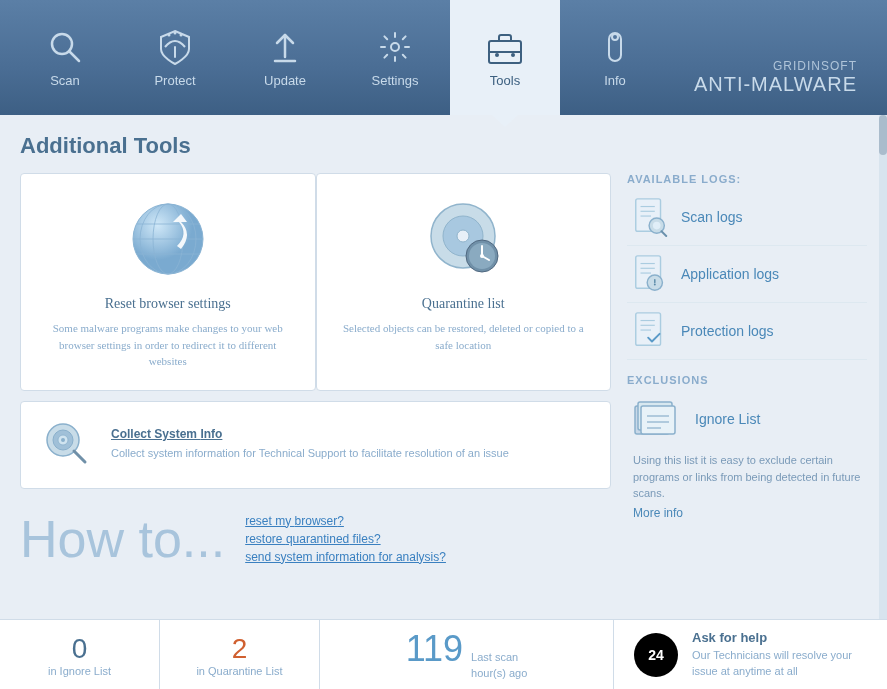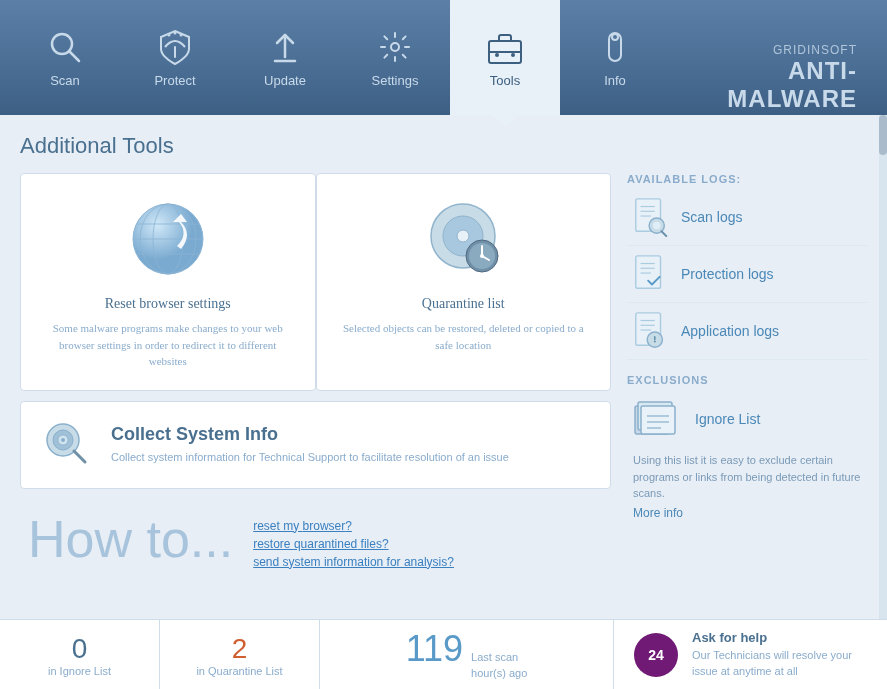--- a/index.html
+++ b/index.html
@@ -71,36 +71,36 @@
       color: #c8daea;
       padding-right: 20px;
       margin-top: 40px;
     }
     .brand-sub {
       font-size: 12px;
       letter-spacing: 1px;
       opacity: 0.8;
     }
     .brand-main {
-      font-size: 24px;
-      font-weight: bold;
+      font-size: 20px;
+      font-weight: normal;
       letter-spacing: 1px;
     }
 
     
     .main {
       background: #e8eef5;
       padding: 18px 20px 10px 20px;
       height: calc(689px - 115px - 70px);
       display: flex;
       flex-direction: column;
     }
     .page-title {
       font-size: 22px;
-      font-weight: 400;
+      font-weight: 700;
       color: #4a7090;
       margin-bottom: 14px;
     }
 
     .content-area {
       display: flex;
       gap: 16px;
       flex: 1;
     }
 
@@ -158,40 +158,40 @@
       gap: 16px;
       cursor: pointer;
     }
     .info-card-icon {
       width: 54px;
       height: 54px;
       flex-shrink: 0;
     }
     .info-card-text {}
     .info-card-title {
-      font-size: 18px;
+      font-size: 12px;
       color: #4a7090;
       margin-bottom: 4px;
+      text-decoration: underline;
     }
     .info-card-title span {
       font-weight: bold;
     }
     .info-card-desc {
       font-size: 11px;
       color: #8aaccc;
       line-height: 1.5;
     }
 
     
     .howto-section {
       display: flex;
-      align-items: flex-end;
+      align-items: center;
       gap: 20px;
       padding: 10px 0 0 0;
-      margin-left: 8px;
     }
     .howto-label {
       font-size: 52px;
       font-weight: 300;
       color: #a8c4dc;
       white-space: nowrap;
     }
     .howto-links {
       display: flex;
       flex-direction: column;
@@ -340,21 +340,21 @@
       display: flex;
       align-items: center;
       gap: 14px;
       padding: 0 20px;
       flex: 1;
     }
     .help-badge {
       width: 44px;
       height: 44px;
       border-radius: 50%;
-      background: #701a75;
+      background: #000000;
       display: flex;
       align-items: center;
       justify-content: center;
       flex-shrink: 0;
       color: white;
       font-size: 18px;
       font-weight: bold;
       position: relative;
     }
     .help-badge-24 {
@@ -550,36 +550,36 @@
           </svg>
           <span class="log-label">Scan logs</span>
         </div>
 
         <div class="log-item">
           <svg class="log-icon" viewBox="0 0 36 42" xmlns="http://www.w3.org/2000/svg">
             <rect x="2" y="2" width="26" height="34" rx="2" fill="#e8f0f8" stroke="#aacce0" stroke-width="1.5"></rect>
             <line x1="7" y1="10" x2="22" y2="10" stroke="#aacce0" stroke-width="1.2"></line>
             <line x1="7" y1="15" x2="22" y2="15" stroke="#aacce0" stroke-width="1.2"></line>
             <line x1="7" y1="20" x2="18" y2="20" stroke="#aacce0" stroke-width="1.2"></line>
-            <path d="M15 28 L19 32 L27 24" stroke="#5a9ac8" stroke-width="2" fill="none" stroke-linecap="round" stroke-linejoin="round"></path>
+            <circle cx="22" cy="30" r="8" fill="#c8dce8" stroke="#8ab0cc" stroke-width="1.5"></circle>
+            <line x1="22" y1="27" x2="22" y2="30" stroke="#5a8aa8" stroke-width="1.5" stroke-linecap="round"></line>
+            <circle cx="22" cy="32" r="1" fill="#5a8aa8"></circle>
           </svg>
-          <span class="log-label">Protection logs</span>
+          <span class="log-label">Application logs</span>
         </div>
 
         <div class="log-item">
           <svg class="log-icon" viewBox="0 0 36 42" xmlns="http://www.w3.org/2000/svg">
             <rect x="2" y="2" width="26" height="34" rx="2" fill="#e8f0f8" stroke="#aacce0" stroke-width="1.5"></rect>
             <line x1="7" y1="10" x2="22" y2="10" stroke="#aacce0" stroke-width="1.2"></line>
             <line x1="7" y1="15" x2="22" y2="15" stroke="#aacce0" stroke-width="1.2"></line>
             <line x1="7" y1="20" x2="18" y2="20" stroke="#aacce0" stroke-width="1.2"></line>
-            <circle cx="22" cy="30" r="8" fill="#c8dce8" stroke="#8ab0cc" stroke-width="1.5"></circle>
-            <line x1="22" y1="27" x2="22" y2="30" stroke="#5a8aa8" stroke-width="1.5" stroke-linecap="round"></line>
-            <circle cx="22" cy="32" r="1" fill="#5a8aa8"></circle>
+            <path d="M15 28 L19 32 L27 24" stroke="#5a9ac8" stroke-width="2" fill="none" stroke-linecap="round" stroke-linejoin="round"></path>
           </svg>
-          <span class="log-label">Application logs</span>
+          <span class="log-label">Protection logs</span>
         </div>
       </div>
 
       <div class="exclusions-section">
         <div class="section-header">EXCLUSIONS</div>
 
         <div class="ignore-item">
           <svg class="ignore-icon" viewBox="0 0 50 42" xmlns="http://www.w3.org/2000/svg">
 
             <rect x="2" y="8" width="34" height="28" rx="2" fill="#c8d8e8" stroke="#8ab0cc" stroke-width="1.5"></rect>

